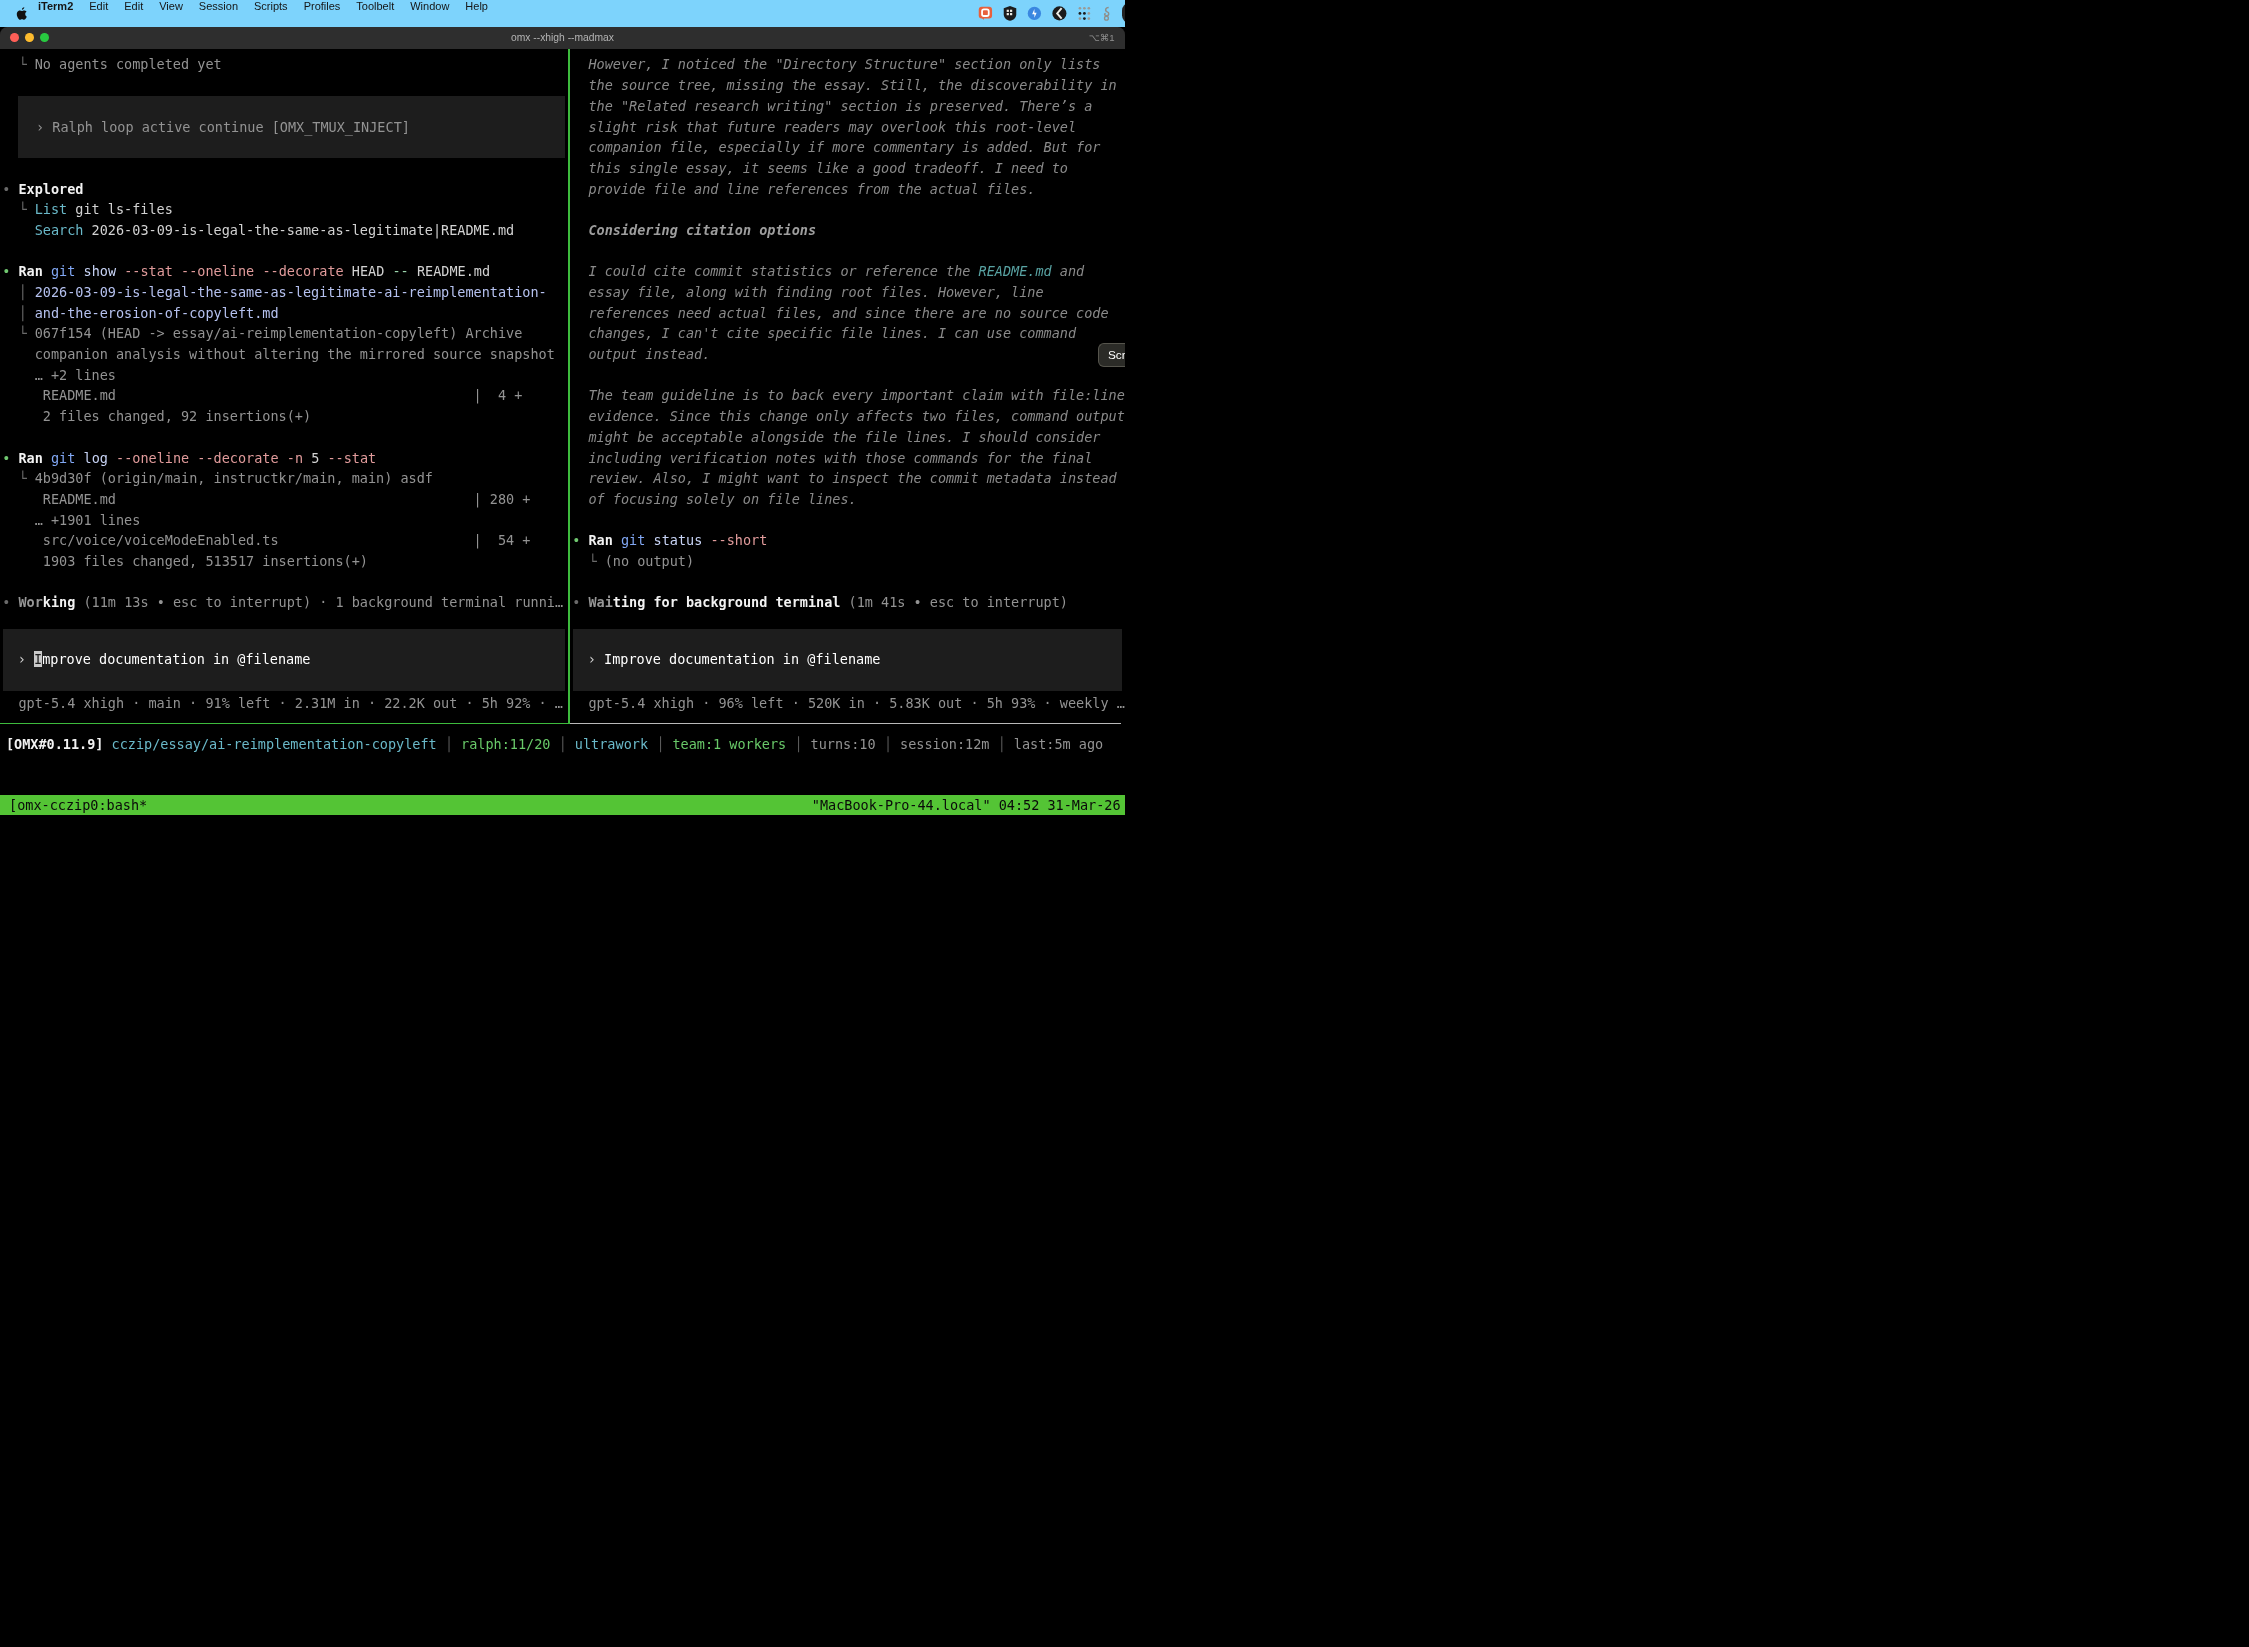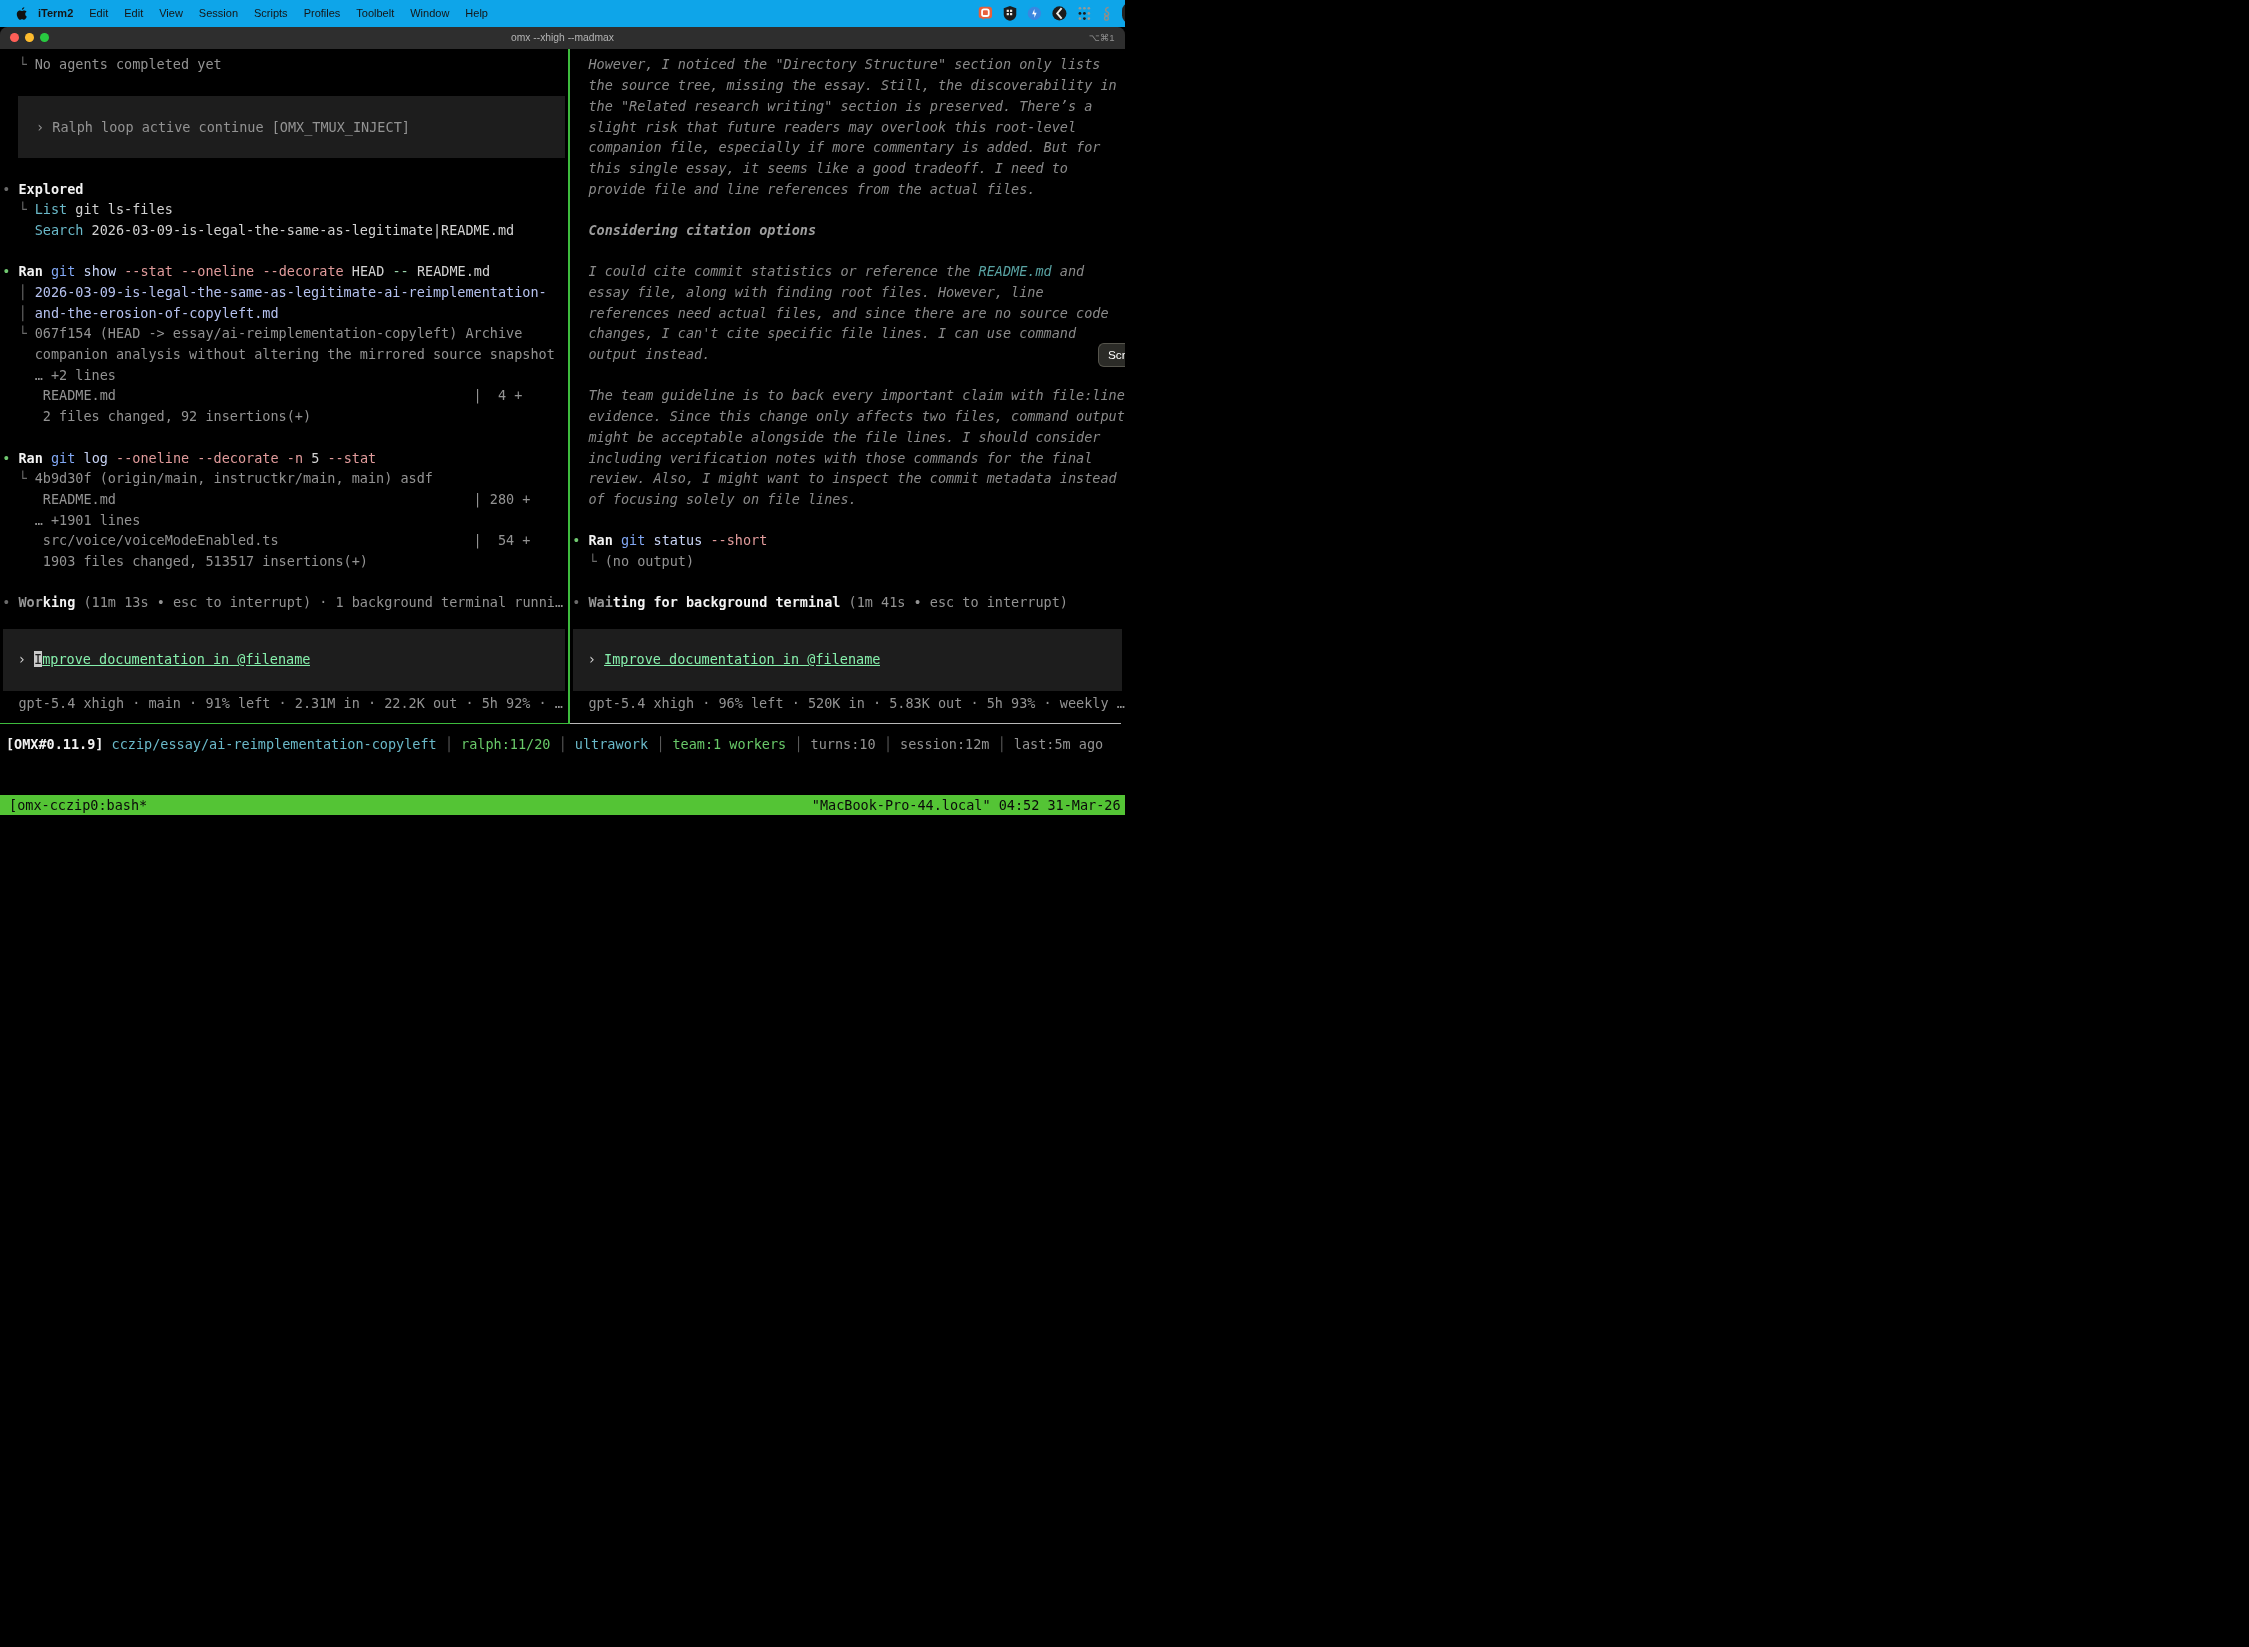--- a/index.html
+++ b/index.html
@@ -1,20 +1,20 @@
 <!DOCTYPE html>
 <html style="font-size:11.8px"><head>
 <meta charset="utf-8">
 <style>
   html,body{margin:0;padding:0;background:#000;}
   body{width:1125px;height:824px;position:relative;overflow:hidden;
        font-family:"DejaVu Sans Mono",monospace;}
   
-  .menubar{position:absolute;left:0;top:0;width:1231px;height:26.6px;background:#0ea5e9;
-           display:flex;align-items:center;font-family:"Liberation Sans",sans-serif;
+  .menubar{position:absolute;left:0;top:0;width:1231px;height:26.6px;background:#7dd3fc;
+           display:flex;font-family:"Liberation Sans",sans-serif;
            font-size:11px;color:#151515;}
   .menubar .apple{margin-left:16px;margin-right:3px;display:flex;align-items:center;}
   .menu-item{padding:0 8px;}
   .menu-item.app{font-weight:bold;}
   .menu-status{margin-left:auto;display:flex;align-items:center;gap:10.3px;padding-right:8px;}
   .mi{display:flex;align-items:center;justify-content:center;height:16px;}
   .badge61{background:#222;color:#fff;border-radius:7.4px;font-size:7.4px;padding:2.2px 3.7px;font-weight:bold;}
   .inputA{background:#1c1c1c;color:#fff;border-radius:3.7px;width:14.8px;height:14.8px;display:flex;
           align-items:center;justify-content:center;font-size:9.6px;font-weight:bold;}
   
@@ -51,21 +51,21 @@
   .s-fg{color:#d2d2d2;}
   .s-bl{color:#81a7f3;}
   .s-sc{color:#c7d3f5;}
   .s-fl{color:#e19b9b;}
   .s-gn{color:#9bd5ad;}
   .s-cy{color:#6ab9c9;}
   .s-cyi{color:#58a2a2;font-style:italic;}
   .s-grb{color:#70c870;}
   .s-lv{color:#b5c1ef;}
   .s-sh{color:#979797;font-weight:bold;}
-  .s-ph{color:#86efac;text-decoration:underline;}
+  .s-ph{color:#ffffff;}
   .s-gs{color:#69c969;}
   .s-sep{color:#5a5a5a;}
   .s-cur{background:#c9c9c9;color:#1d1d1d;}
   
   .vdivider{position:absolute;left:568px;top:0;width:2.2px;height:674px;background:#3dbb3d;}
   .hborder-green{position:absolute;left:0;top:674px;width:570px;height:1.5px;background:#3dbb3d;}
   .hborder-gray{position:absolute;left:570px;top:674px;width:551px;height:1.5px;background:#b9b9b9;}
   
   .omxline{position:absolute;left:3.7px;right:0;top:685px;}
   .tmuxbar{position:absolute;left:0;top:746px;width:1125px;height:20.7px;background:#54c435;

